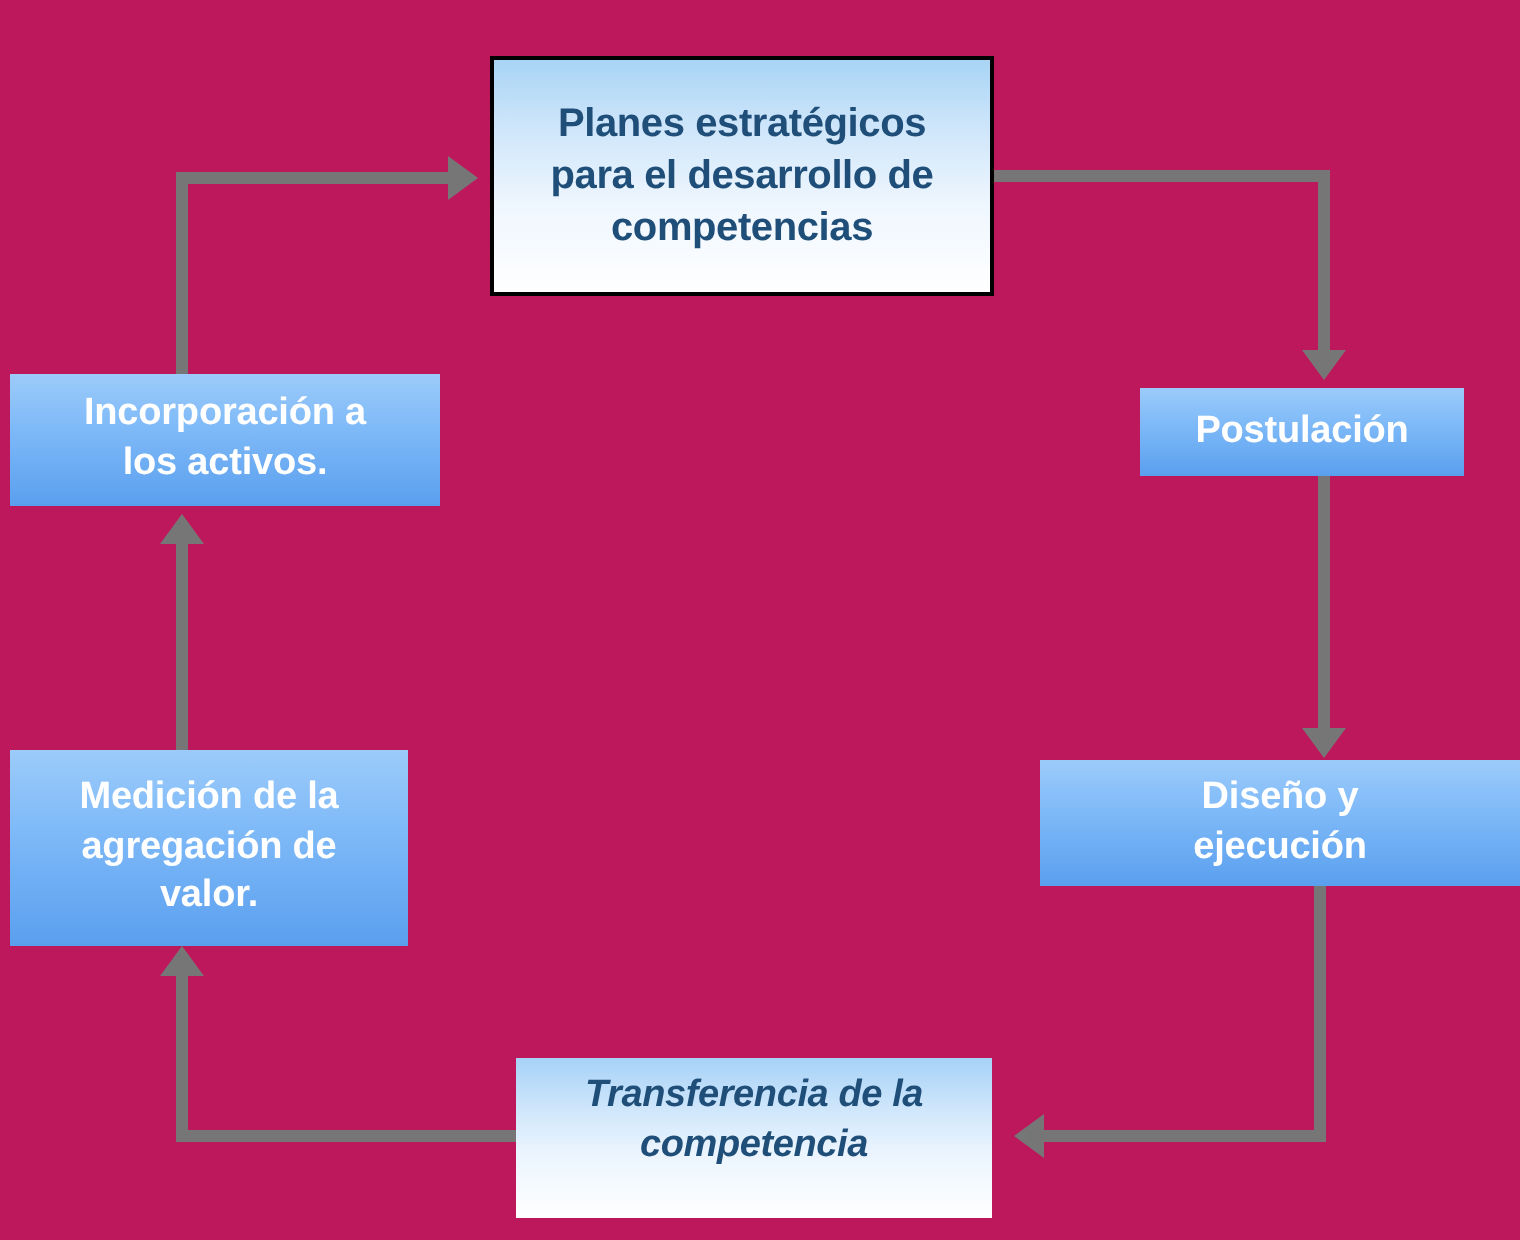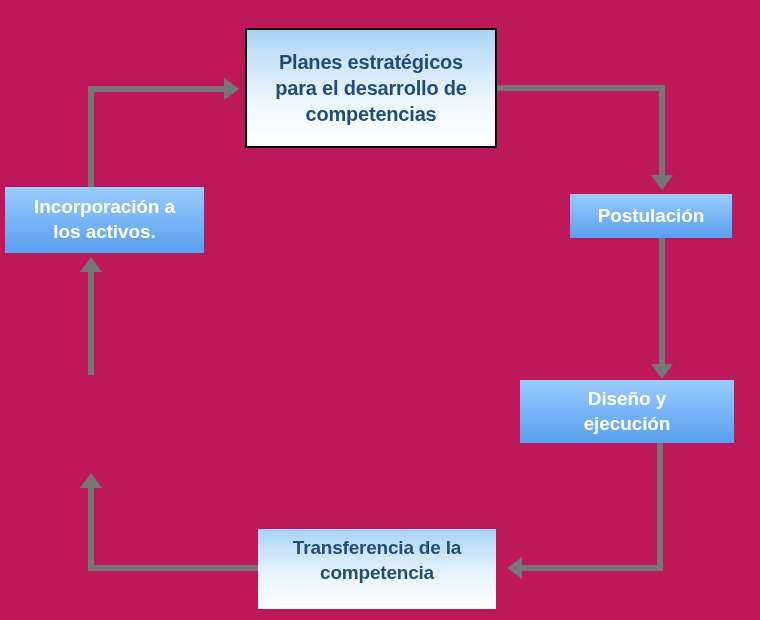--- a/index.html
+++ b/index.html
@@ -43,20 +43,21 @@
     font-size: 19px;
     letter-spacing: -0.1px;
   }
 
   
   .node--faded {
     background: linear-gradient(to bottom, #a6d2f7 0%, #cfe6fb 32%, #eaf4fe 58%, #ffffff 100%);
     color: #1f4e79;
     font-size: 19px;
     letter-spacing: -0.2px;
+    font-style: italic;
   }
 
   
   .seg {
     position: absolute;
     background: #767676;
   }
   .seg-h { height: 6px; }
   .seg-v { width: 6px; }
 
@@ -112,23 +113,26 @@
 
   <div class="seg seg-v" style="left:88px; top:272px; height:103px;"></div>
   <div class="arrowhead up" style="left:80px; top:257px;"></div>
 
   <div class="node node--outlined" style="left:245px; top:28px; width:252px; height:120px; padding:0 12px;">Planes estratégicos
 para el desarrollo de
 competencias</div>
 
   <div class="node node--solid" style="left:570px; top:194px; width:162px; height:44px;">Postulación</div>
 
-  <div class="node node--solid" style="left:520px; top:380px; width:214px; height:63px;">Diseño y
+  <div class="node node--solid" style="left:520px; top:380px; width:240px; height:63px;">Diseño y
 ejecución</div>
 
   <div class="node node--faded" style="left:258px; top:529px; width:238px; height:80px; align-items:flex-start; padding-top:7px;">Transferencia de la
 competencia</div>
 
+  <div class="node node--solid" style="left:5px; top:375px; width:199px; height:98px;">Medición de la
+agregación de
+valor.</div>
 
-  <div class="node node--solid" style="left:5px; top:187px; width:199px; height:66px;">Incorporación  a
+  <div class="node node--solid" style="left:5px; top:187px; width:215px; height:66px;">Incorporación  a
 los activos.</div>
 
 </div>
 
 </body></html>

